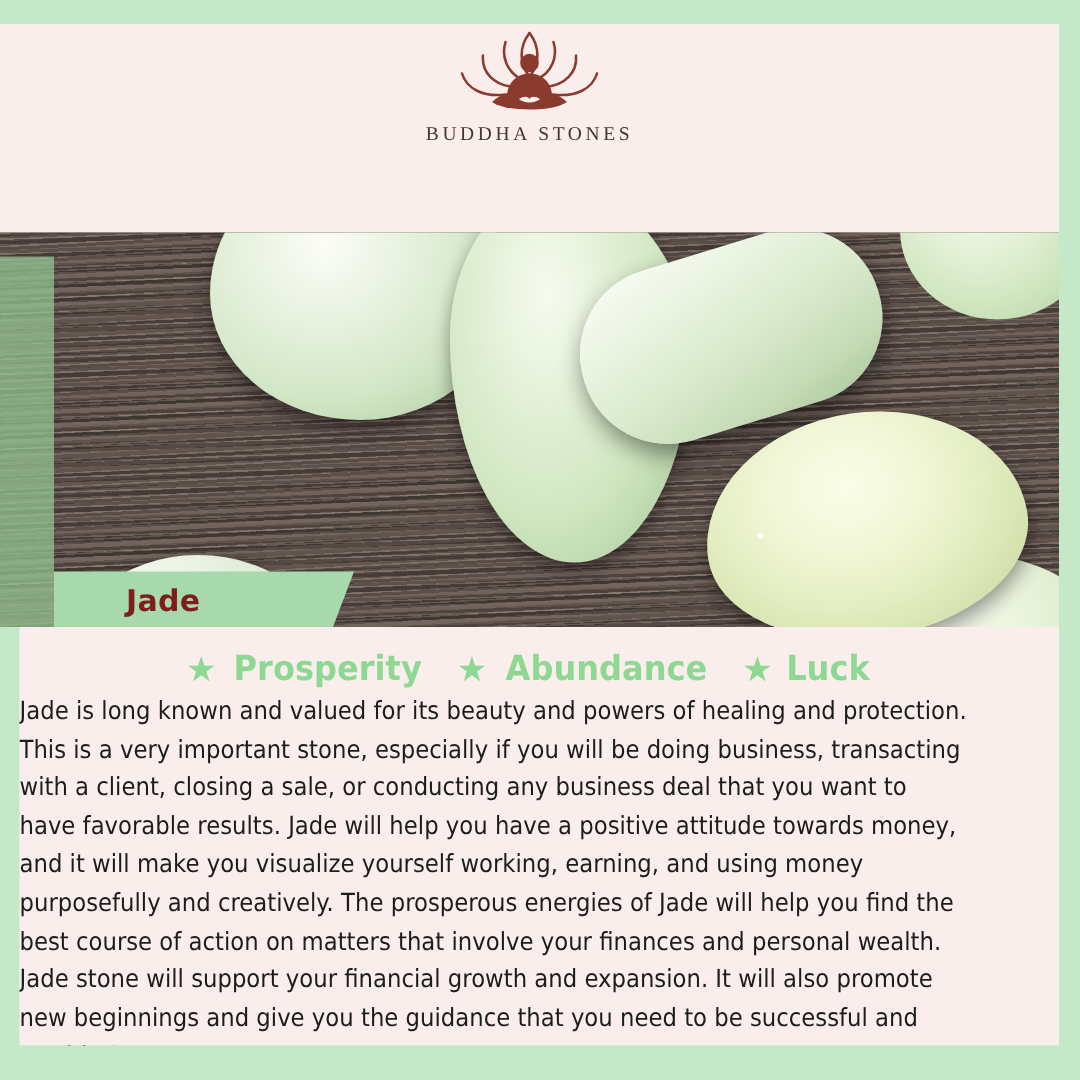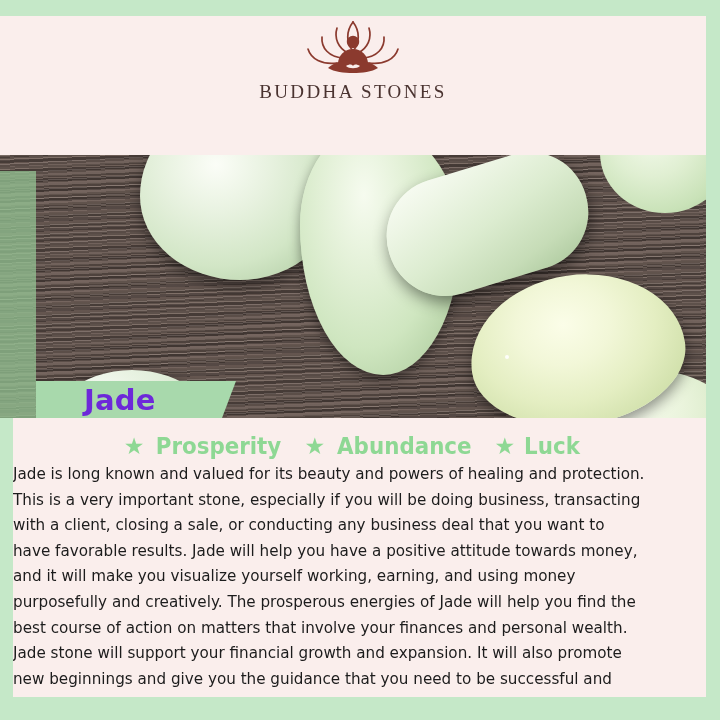--- a/index.html
+++ b/index.html
@@ -41,21 +41,21 @@
     align-items: center;
     justify-content: flex-start;
   }
   .logo-mark {
     width: 118px;
     height: 62px;
     margin-top: 2px;
   }
   .logo-text {
     font-family: "Liberation Serif", serif;
-    font-size: 19px;
+    font-size: 13px;
     letter-spacing: 2.4px;
     color: #4a3330;
     margin-top: 1px;
     white-space: nowrap;
   }
   
   .title-band {
     position: absolute;
     left: 147px;
     top: 107px;
@@ -193,22 +193,22 @@
     left: 186px;
     top: 0;
     width: 0;
     height: 0;
     border-top: 37px solid #a8d9ac;
     border-right: 14px solid transparent;
   }
   .jade-text {
     font-family: "DejaVu Sans", sans-serif;
     font-weight: bold;
-    font-size: 29px;
-    color: #6d28d9;
+    font-size: 20px;
+    color: #7f1d1d;
     margin-left: 48px;
     letter-spacing: 0.2px;
   }
   
   .benefits {
     position: absolute;
     left: 0px;
     top: 430px;
     width: 706px;
     height: 32px;

